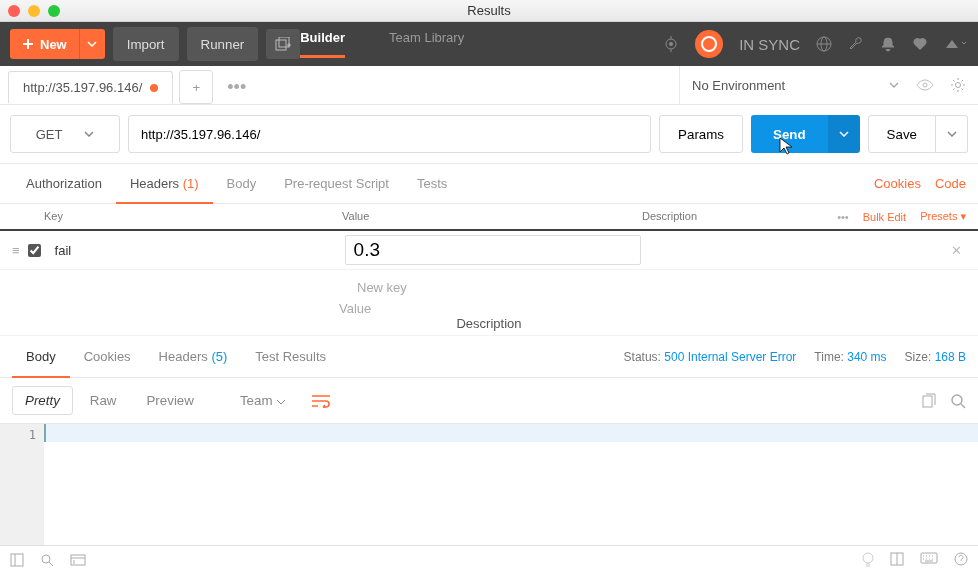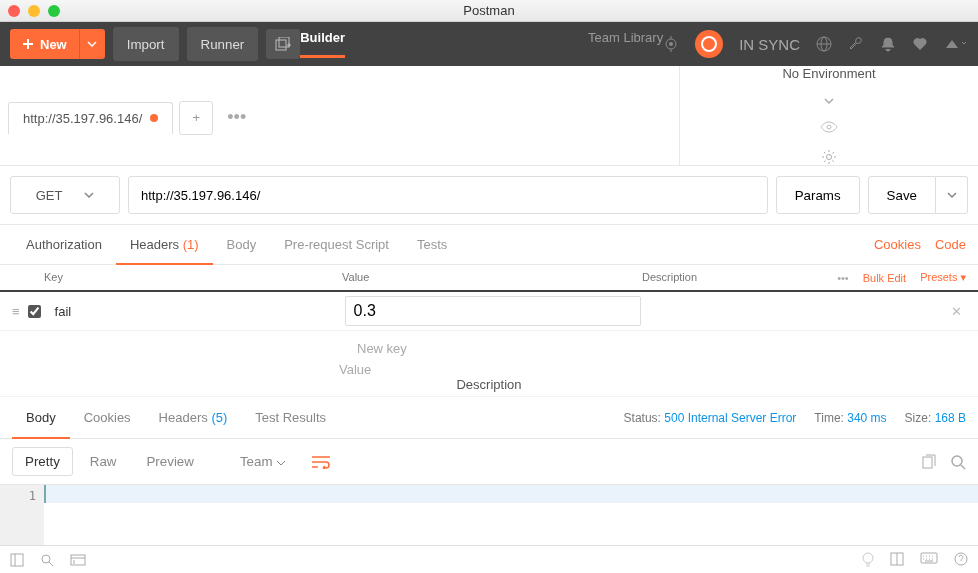--- a/index.html
+++ b/index.html
@@ -10,35 +10,35 @@
 .dot.red { background: #ff5f56; }
 .dot.yellow { background: #ffbd2e; }
 .dot.green { background: #27c93f; }
 .title { position: absolute; left: 0; right: 0; text-align: center; font-size: 13px; color: #333; }
 .toolbar { height: 44px; background: #424242; display: flex; align-items: center; padding: 0 10px; color: #ccc; }
 .btn-new { background: #ff6c37; color: #fff; height: 30px; display: flex; align-items: center; border: none; border-radius: 3px; overflow: hidden; }
 .btn-new-main { display: flex; align-items: center; gap: 6px; padding: 0 12px; font-weight: 600; cursor: pointer; }
 .btn-new-drop { width: 26px; display: flex; align-items: center; justify-content: center; border-left: 1px solid rgba(0,0,0,0.15); height: 100%; cursor: pointer; }
 .btn-gray { background: #565656; color: #ddd; border: none; height: 34px; padding: 0 14px; border-radius: 3px; margin-left: 8px; cursor: pointer; }
 .btn-icon-gray { background: #565656; border: none; height: 30px; width: 34px; border-radius: 3px; margin-left: 8px; display: flex; align-items: center; justify-content: center; cursor: pointer; }
-.nav-center { flex: 1; display: flex; justify-content: space-between; gap: 24px; }
+.nav-center { flex: 1; display: flex; justify-content: flex-start; gap: 44px; }
 .nav-item { color: #999; cursor: pointer; padding-bottom: 10px; }
 .nav-item.active { color: #fff; font-weight: 600; border-bottom: 3px solid #ff6c37; }
 .nav-right { display: flex; align-items: center; gap: 16px; }
 .sync-badge { width: 28px; height: 28px; border-radius: 50%; background: #ff6c37; display: flex; align-items: center; justify-content: center; }
 .sync-inner { width: 16px; height: 16px; border-radius: 50%; border: 2px solid #fff; }
 .sync-text { font-size: 15px; color: #aaa; }
 .icon-gray { color: #888; cursor: pointer; font-size: 15px; }
 .env-row { display: flex; border-bottom: 1px solid #e8e8e8; }
 .tabs-left { flex: 1; display: flex; align-items: center; padding: 4px 0 0 8px; border-right: 1px solid #e8e8e8; }
 .tab { border: 1px solid #ddd; border-bottom: none; padding: 8px 14px; display: flex; align-items: center; gap: 8px; background: #fff; color: #555; border-radius: 3px 3px 0 0; }
 .tab-dot { width: 8px; height: 8px; border-radius: 50%; background: #ff6c37; }
 .tab-add { width: 34px; height: 34px; border: 1px solid #ddd; border-radius: 3px; margin-left: 6px; display: flex; align-items: center; justify-content: center; color: #999; cursor: pointer; }
 .tab-more { margin-left: 6px; color: #aaa; font-size: 18px; cursor: pointer; padding: 0 8px; }
-.env-right { width: 298px; display: flex; align-items: center; padding: 0 12px; gap: 16px; flex-direction: column; }
+.env-right { width: 298px; display: flex; align-items: center; padding: 0 12px; gap: 16px; }
 .env-name { flex: 1; color: #555; }
 .request-row { display: flex; padding: 10px; gap: 8px; border-bottom: 1px solid #e8e8e8; }
 .method { width: 110px; height: 38px; border: 1px solid #ddd; border-radius: 3px; display: flex; align-items: center; justify-content: center; gap: 22px; color: #555; cursor: pointer; }
 .url-input { flex: 1; height: 38px; border: 1px solid #ddd; border-radius: 3px; padding: 0 12px; font-size: 13px; }
 .params-btn { height: 38px; border: 1px solid #ddd; background: #fff; padding: 0 18px; border-radius: 3px; cursor: pointer; }
 .send-group { display: flex; height: 38px; }
 .send-btn { background: #0d94e7; color: #fff; border: none; padding: 0 22px; border-radius: 3px 0 0 3px; font-weight: 600; cursor: pointer; position: relative; }
 .send-drop { background: #0c84d0; width: 32px; border: none; border-radius: 0 3px 3px 0; display: flex; align-items: center; justify-content: center; cursor: pointer; }
 .save-group { display: flex; height: 38px; }
 .save-btn { border: 1px solid #ddd; background: #fff; padding: 0 18px; border-radius: 3px 0 0 3px; cursor: pointer; }
@@ -54,35 +54,35 @@
 .ht-head { display: flex; padding: 6px 12px; font-size: 11px; color: #777; border-bottom: 2px solid #404040; }
 .ht-head .col-key { width: 330px; padding-left: 32px; }
 .ht-head .col-val { width: 300px; }
 .ht-head .col-desc { flex: 1; }
 .ht-head .col-act { display: flex; gap: 14px; align-items: center; }
 .ht-row { display: flex; align-items: center; padding: 4px 12px; border-bottom: 1px solid #f2f2f2; }
 .ht-drag { color: #aaa; cursor: grab; }
 .ht-check { margin: 0 8px; accent-color: #555; }
 .ht-key { width: 296px; padding: 6px; }
 .ht-val { width: 296px; }
-.ht-val input { width: 100%; height: 30px; border: 1px solid #ddd; border-radius: 2px; padding: 0 8px; font-size: 16px; }
+.ht-val input { width: 100%; height: 30px; border: 1px solid #ddd; border-radius: 2px; padding: 0 8px; font-size: 19px; }
 .ht-desc { flex: 1; color: #555; }
 .ht-close { color: #bbb; cursor: pointer; padding: 0 4px; }
 .ht-row.placeholder { color: #aaa; flex-direction: column; }
 .ht-row.placeholder .ht-key { padding-left: 32px; width: 328px; }
 .resp-tabs { display: flex; align-items: center; padding: 0 12px; height: 42px; border-bottom: 1px solid #e8e8e8; }
 .resp-tab { padding: 12px 14px; color: #888; cursor: pointer; }
 .resp-tab.active { color: #333; border-bottom: 2px solid #ff6c37; margin-bottom: -1px; }
 .resp-tab .count { color: #0d94e7; }
 .resp-meta { margin-left: auto; display: flex; gap: 18px; font-size: 12px; }
 .resp-meta span { color: #777; }
 .resp-meta .val { color: #0d94e7; }
 .view-row { display: flex; align-items: center; padding: 8px 12px; border-bottom: 1px solid #e8e8e8; gap: 4px; }
 .view-btn { padding: 6px 12px; border: 1px solid transparent; background: transparent; color: #888; cursor: pointer; border-radius: 3px; }
-.view-btn.active { border: 1px solid #ddd; color: #333; }
+.view-btn.active { border: 1px solid #ddd; color: #333; font-style: italic; }
 .view-sep { width: 12px; }
 .wrap-icon { color: #ff6c37; font-size: 18px; cursor: pointer; margin-left: 8px; }
 .view-right { margin-left: auto; display: flex; gap: 14px; color: #aaa; }
 .editor { display: flex; height: 150px; }
 .gutter { width: 44px; background: #f0f0f0; text-align: right; padding: 4px 8px; color: #888; font-size: 12px; font-family: monospace; }
 .editor-body { flex: 1; }
 .editor-line { height: 18px; background: #eaf2fb; border-left: 2px solid #7aa; }
 .footer { position: absolute; bottom: 0; left: 0; right: 0; height: 28px; border-top: 1px solid #e0e0e0; display: flex; align-items: center; padding: 0 10px; gap: 16px; color: #aaa; background: #fff; }
 .footer .right { margin-left: auto; display: flex; gap: 16px; }
 .cursor-img { position: absolute; pointer-events: none; }
@@ -90,21 +90,21 @@
 </style>
 </head>
 <body>
 
 <div class="titlebar">
   <div class="traffic">
     <div class="dot red"></div>
     <div class="dot yellow"></div>
     <div class="dot green"></div>
   </div>
-  <div class="title">Postman</div>
+  <div class="title">Results</div>
 </div>
 
 <div class="toolbar">
   <div class="btn-new">
     <div class="btn-new-main">
       <svg width="12" height="12" viewBox="0 0 12 12">
           <path d="M6 1v10M1 6h10" stroke="#fff" stroke-width="2"></path>
         </svg>
       <span>New</span>
     </div>
@@ -203,20 +203,33 @@
 
 <div class="request-row">
   <div class="method">
     <span>GET</span>
     <svg width="10" height="6" viewBox="0 0 10 6">
         <path d="M1 1l4 4 4-4" stroke="#888" fill="none" stroke-width="1.5"></path>
       </svg>
   </div>
   <input class="url-input" value="http://35.197.96.146/" style="">
   <button class="params-btn">Params</button>
+  <div class="send-group">
+    <button class="send-btn">
+      <span>Send</span>
+      <svg class="cursor-img" style="left:28px;top:22px" width="16" height="20" viewBox="0 0 16 20">
+          <path d="M1 1l0 14 4-4 3 6 2-1-3-6 6 0z" fill="#fff" stroke="#000" stroke-width="0.8"></path>
+        </svg>
+    </button>
+    <button class="send-drop">
+      <svg width="10" height="6" viewBox="0 0 10 6">
+          <path d="M1 1l4 4 4-4" stroke="#fff" fill="none" stroke-width="1.5"></path>
+        </svg>
+    </button>
+  </div>
   <div class="save-group">
     <button class="save-btn">Save</button>
     <button class="save-drop">
       <svg width="10" height="6" viewBox="0 0 10 6">
           <path d="M1 1l4 4 4-4" stroke="#888" fill="none" stroke-width="1.5"></path>
         </svg>
     </button>
   </div>
 </div>
 

